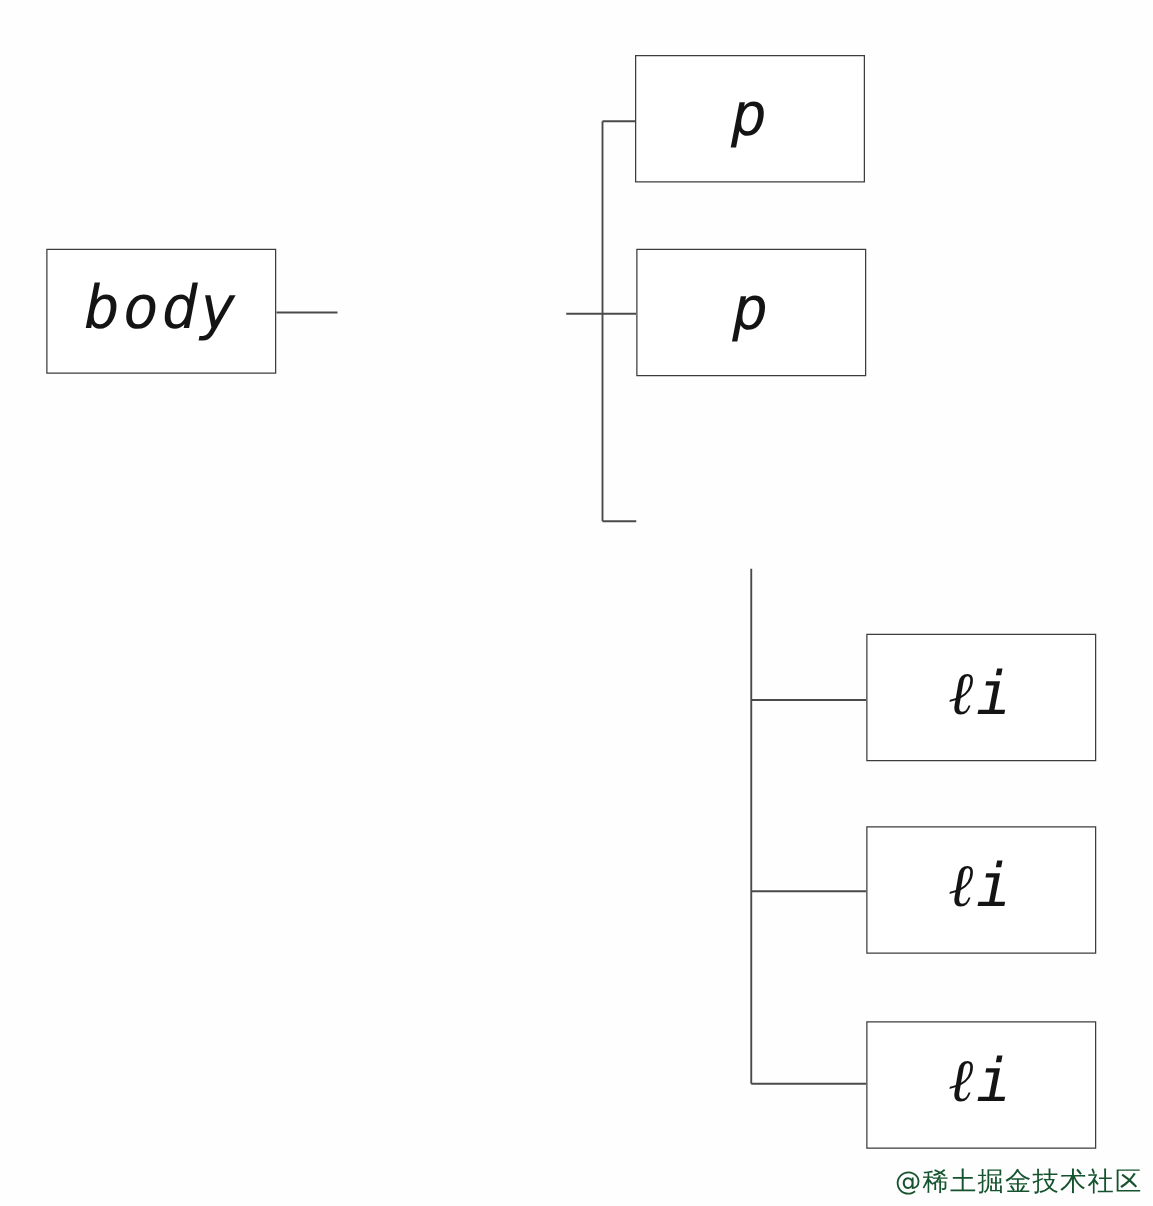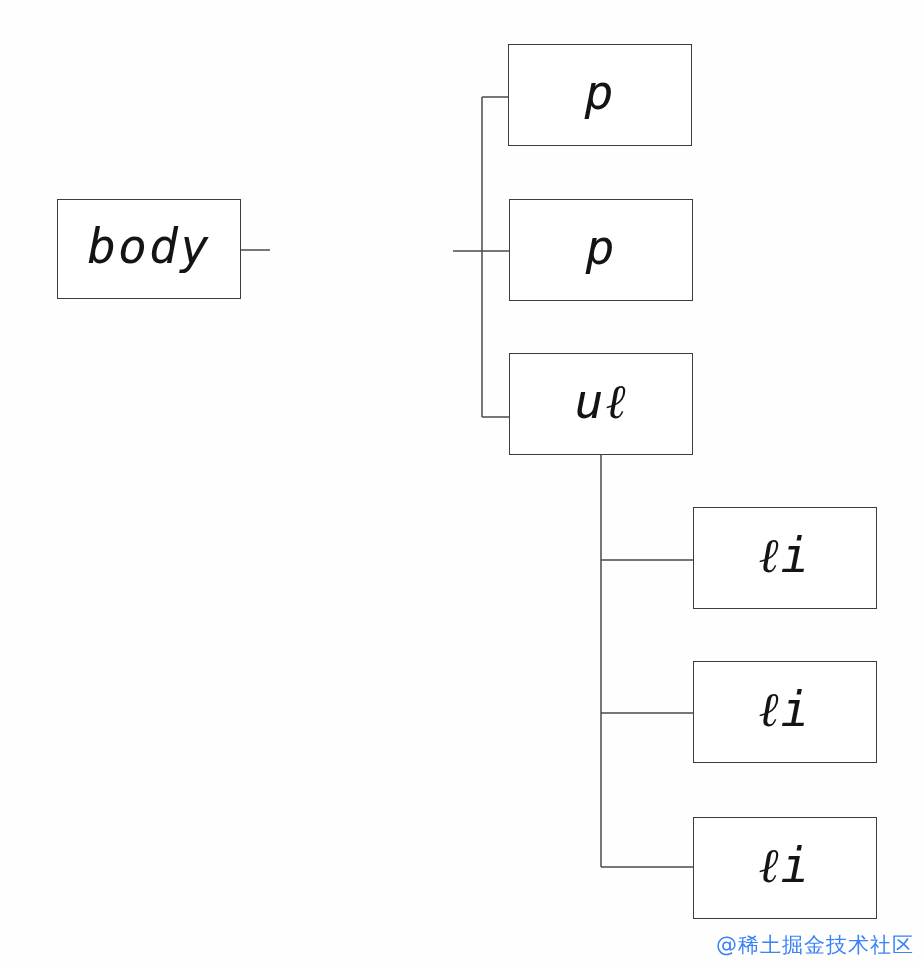--- a/index.html
+++ b/index.html
@@ -34,35 +34,35 @@
     display: flex;
     align-items: center;
     justify-content: center;
     font-style: italic;
     font-size: 48px;
     letter-spacing: 2px;
     color: #141414;
     line-height: 1;
     padding-bottom: 6px;
   }
-  #node-body { left: 37px;  top: 199px; width: 184px; height: 100px; margin-left: 20px; }
+  #node-body { left: 37px;  top: 199px; width: 184px; height: 100px; }
   #node-div  { left: 270px; top: 199px; width: 183px; height: 100px; }
   #node-p1   { left: 508px; top: 44px;  width: 184px; height: 102px; }
   #node-p2   { left: 509px; top: 199px; width: 184px; height: 102px; }
   #node-ul   { left: 509px; top: 353px; width: 184px; height: 102px; }
   #node-li1  { left: 693px; top: 507px; width: 184px; height: 102px; }
   #node-li2  { left: 693px; top: 661px; width: 184px; height: 102px; }
   #node-li3  { left: 693px; top: 817px; width: 184px; height: 102px; }
   .watermark {
     position: absolute;
     right: 8px;
     bottom: 6px;
     font-family: "DejaVu Sans", sans-serif;
     font-size: 21px;
-    color: #3b82f6;
+    color: #14532d;
     letter-spacing: 1px;
   }
 </style>
 </head>
 <body>
 
 <div class="canvas">
 
   <svg class="edges-svg" viewBox="0 0 922 965" xmlns="http://www.w3.org/2000/svg">
 
@@ -79,21 +79,20 @@
     <line x1="601" y1="867" x2="693" y2="867"></line>
   </svg>
 
   <div class="node" id="node-body">body</div>
 
 
   <div class="node" id="node-p1">p</div>
 
   <div class="node" id="node-p2">p</div>
 
-  <div class="node" id="node-ul">uℓ</div>
 
   <div class="node" id="node-li1">ℓi</div>
 
   <div class="node" id="node-li2">ℓi</div>
 
   <div class="node" id="node-li3">ℓi</div>
 
   <div class="watermark">@稀土掘金技术社区</div>
 
 </div>

